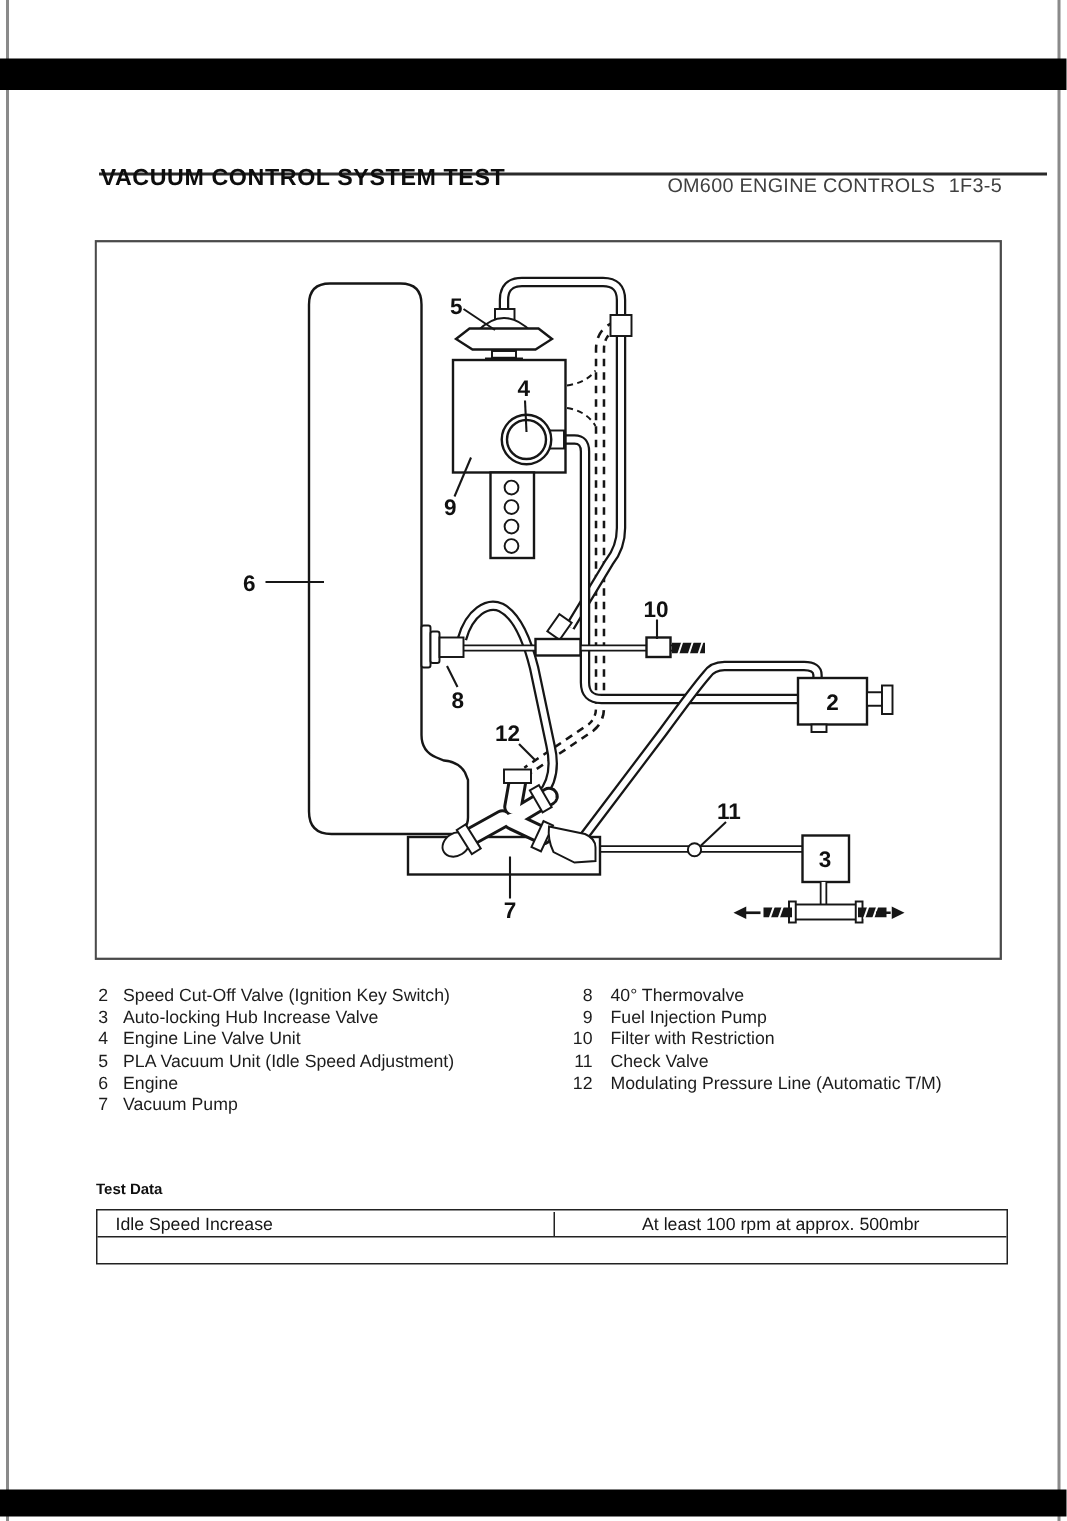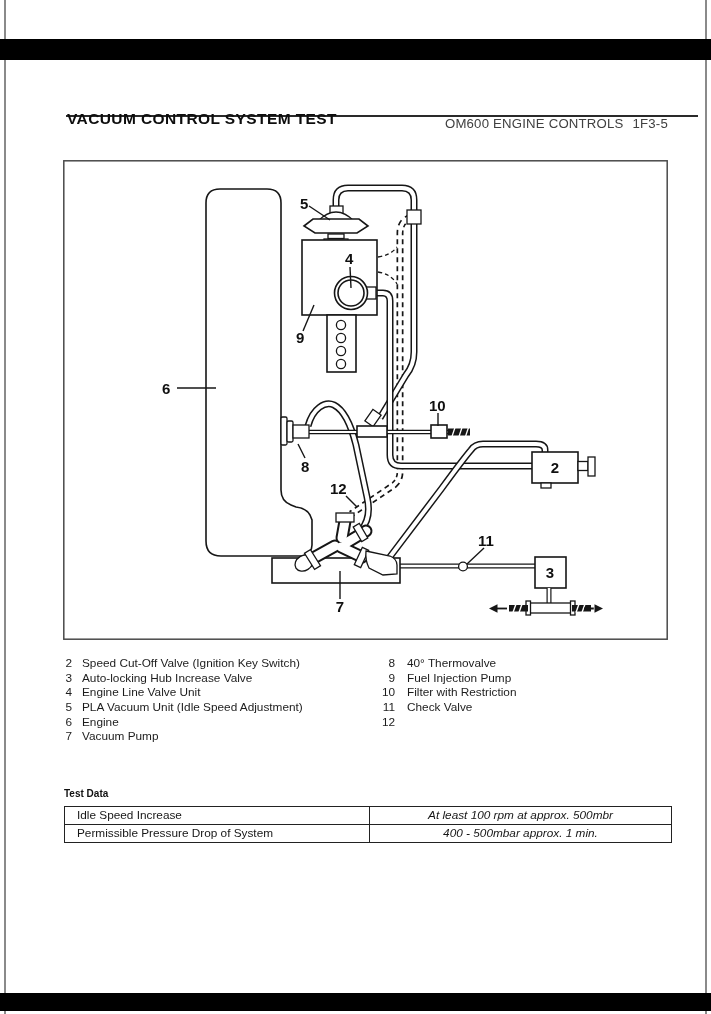--- a/index.html
+++ b/index.html
@@ -50,23 +50,23 @@
   .legend-left  .legend-num { width:9px;  text-align:right; margin-right:10px; }
   .legend-right .legend-num { width:16px; text-align:right; margin-right:12px; }
 
   
   .testdata-title { position:absolute; left:64px; top:788px; font-size:10px; font-weight:bold; color:#101010; }
   .testdata-table {
     position:absolute; left:64px; top:806px; width:608px; height:37px;
     border:1.7px solid #222; box-sizing:border-box; font-size:11.8px;
   }
   .td-row { display:flex; height:17px; line-height:16.5px; }
-  .td-row-1 { border-bottom:1.3px solid #222; }
+  .td-row-1 { border-bottom:1.3px solid #222;align-items:flex-end; }
   .td-param { width:305px; border-right:1.3px solid #222; padding-left:12px; box-sizing:border-box; }
-  .td-value { flex:1; text-align:center;font-style:italic; }
+  .td-value { flex:1; text-align:center; }
 </style>
 </head>
 <body>
 
 <div class="page-edge edge-left"></div>
 <div class="page-edge edge-right"></div>
 <div class="sep-bar bar-top"></div>
 <div class="sep-bar bar-bottom"></div>
 
 <div class="doc-header">
@@ -283,26 +283,23 @@
   <div class="legend-row">
       <span class="legend-num">10</span>
       <span>Filter with Restriction</span>
     </div>
   <div class="legend-row">
       <span class="legend-num">11</span>
       <span>Check Valve</span>
     </div>
   <div class="legend-row">
       <span class="legend-num">12</span>
+      <span>Modulating Pressure Line (Automatic T/M)</span>
     </div>
 </div>
 
 <div class="testdata-title">Test Data</div>
 <div class="testdata-table">
   <div class="td-row td-row-1">
     <div class="td-param">Idle Speed Increase</div>
     <div class="td-value">At least 100 rpm at approx. 500mbr</div>
   </div>
-  <div class="td-row">
-    <div class="td-param">Permissible Pressure Drop of System</div>
-    <div class="td-value">400 - 500mbar approx. 1 min.</div>
-  </div>
 </div>
 
 </body></html>

